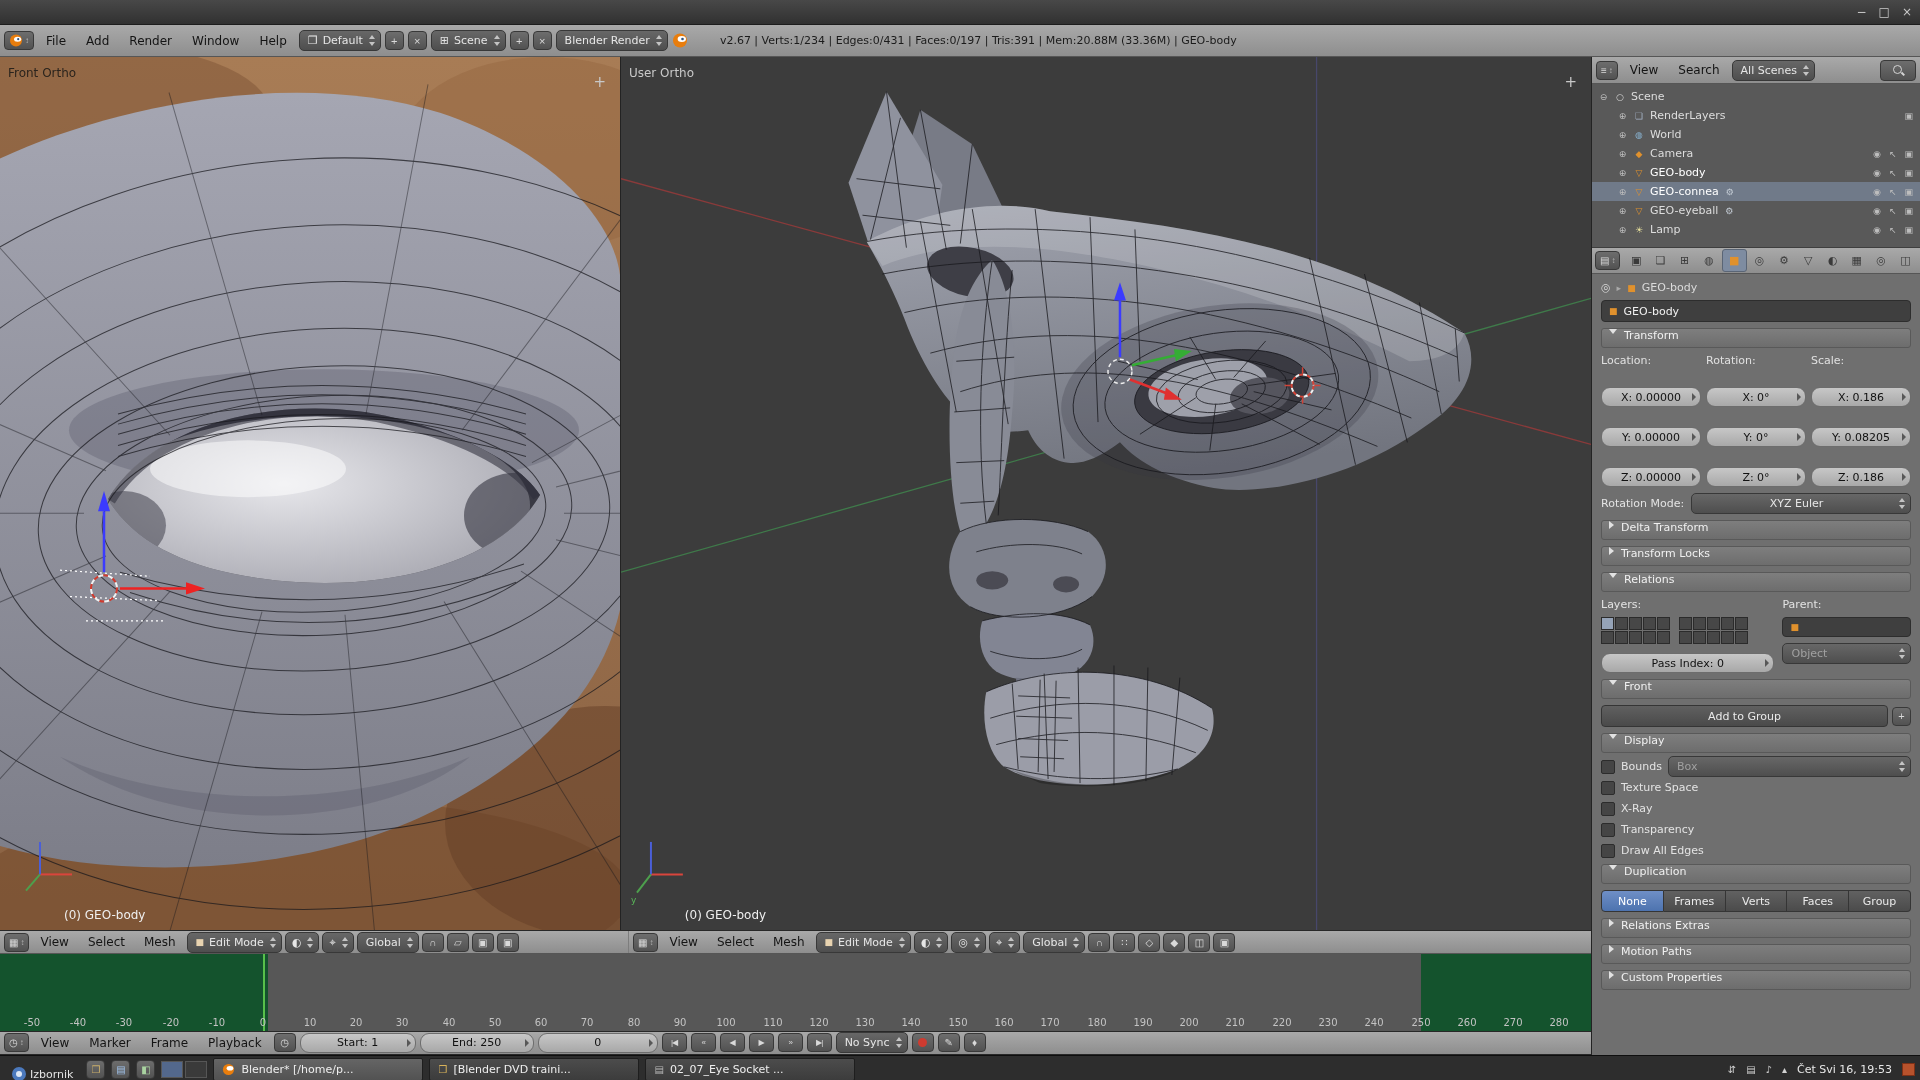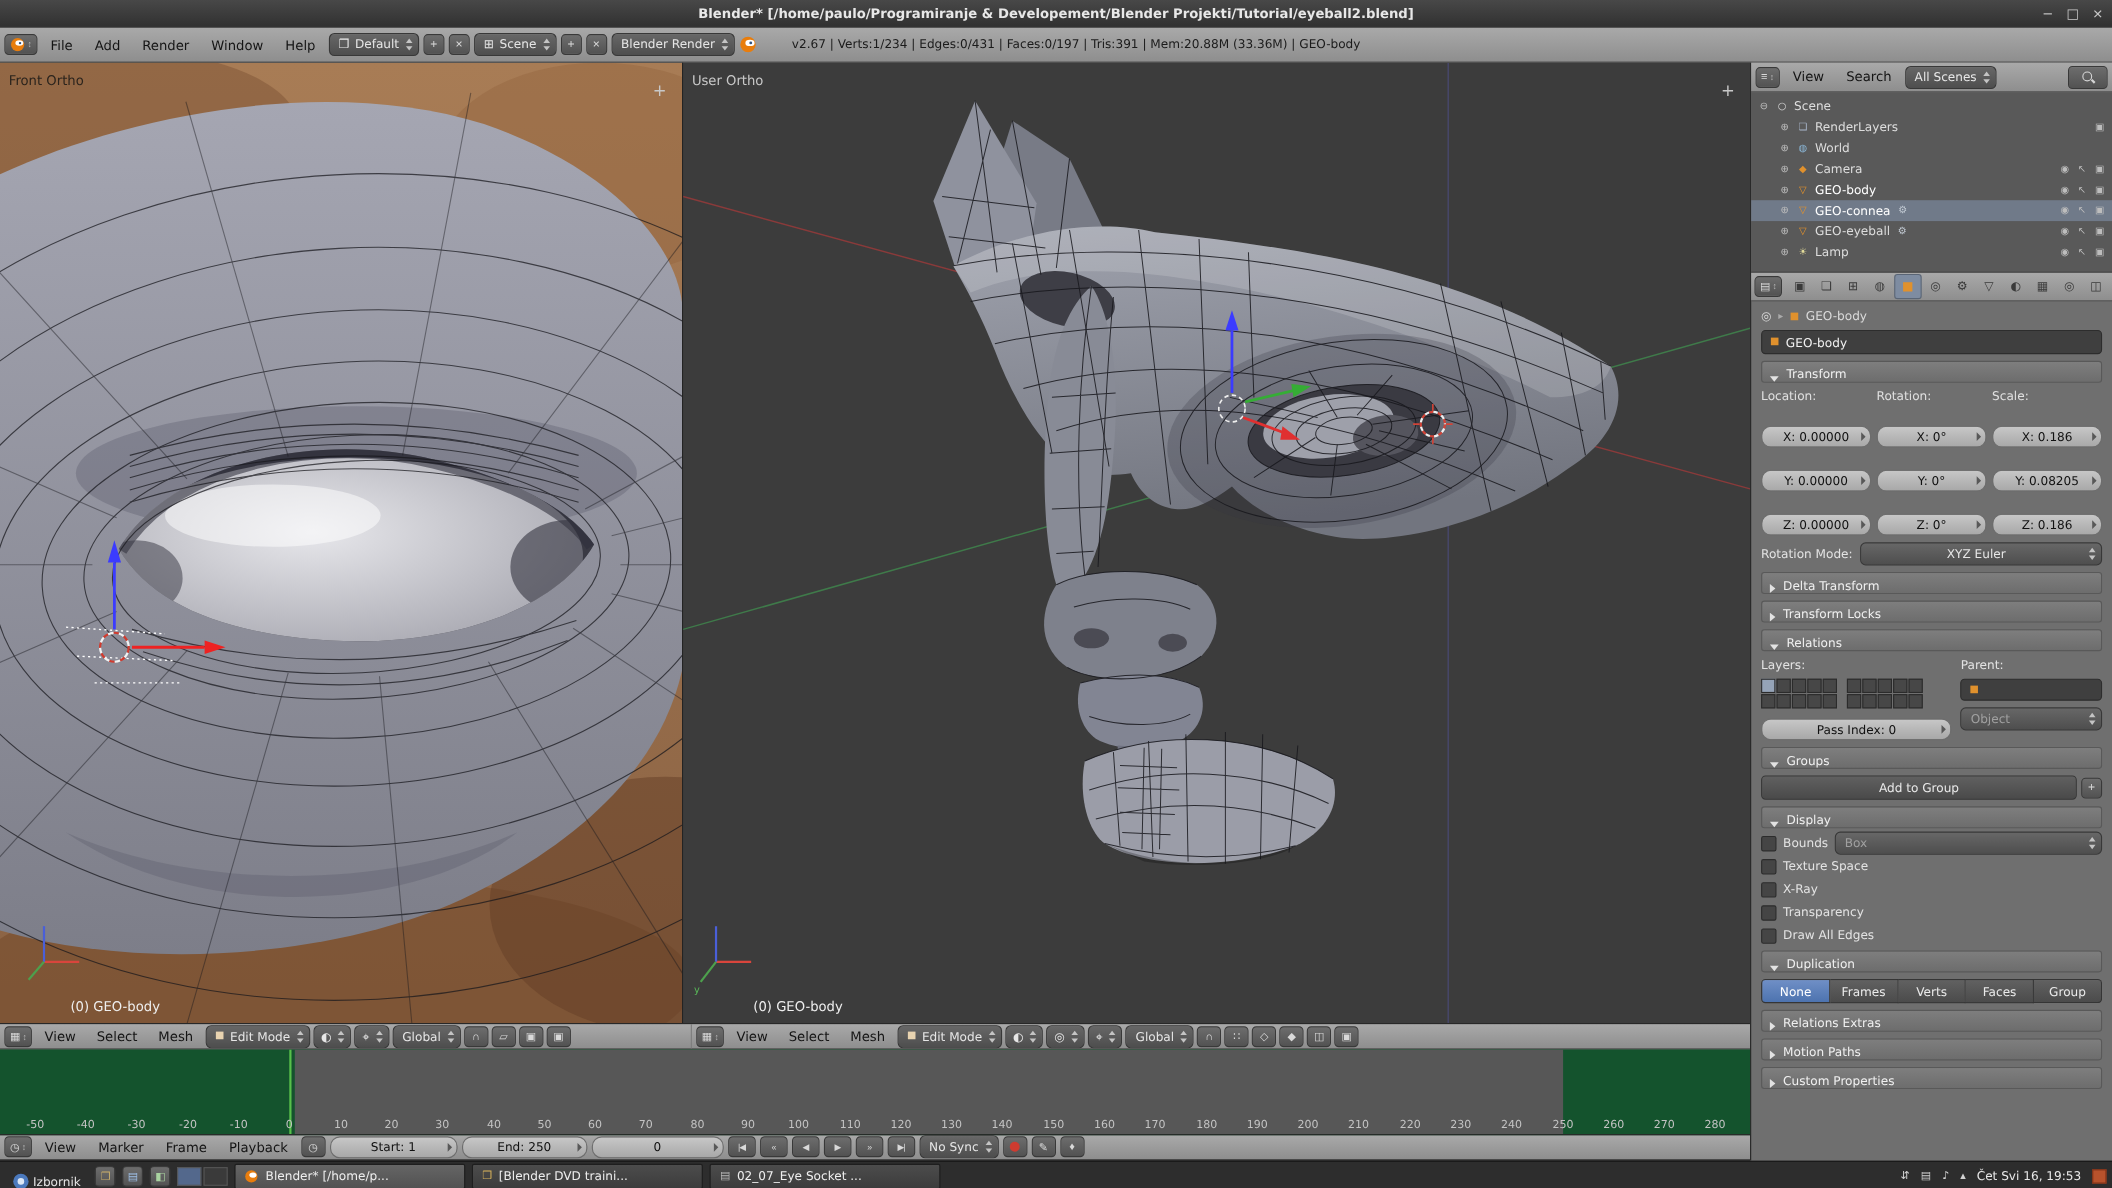--- a/index.html
+++ b/index.html
@@ -57,21 +57,21 @@
   .osuffix{font-size:9px;color:#c3cbd4;margin-left:2px}
   .oicons{position:absolute;right:7px;display:flex;gap:8px;color:#bdbdbd;font-size:9px}
   #ptabs{height:25px;background:linear-gradient(#a9a9a9,#8e8e8e);border-bottom:1px solid #565656;display:flex;align-items:center;gap:1px;padding:0 3px}
   .ptab{width:24px;height:21px;display:flex;align-items:center;justify-content:center;border-radius:3px;color:#3a3a3a;font-size:11px}
   .ptab.active{background:#7e8ca1;color:#fff;border:1px solid #5a6575}
   #pcontent{flex:1;padding:7px 9px;display:flex;flex-direction:column;gap:6px;overflow:hidden;color:#e3e3e3}
   .crumb{display:flex;align-items:center;gap:6px;color:#dadada;font-size:11px}
   .crumb .sep{color:#aaa;font-size:9px}
   .objfield{height:20px;background:#3f3f3f;border:1px solid #2d2d2d;border-radius:4px;display:flex;align-items:center;gap:6px;padding:0 7px;color:#f1f1f1}
   .orange{color:#e0912d}
-  .phdr{display:flex;align-items:flex-end;gap:7px;height:18px;background:linear-gradient(#7e7e7e,#6d6d6d);border:1px solid #595959;border-radius:3px;padding:0 7px;color:#f0f0f0;flex:none}
+  .phdr{display:flex;align-items:flex-start;gap:7px;height:18px;background:linear-gradient(#7e7e7e,#6d6d6d);border:1px solid #595959;border-radius:3px;padding:0 7px;color:#f0f0f0;flex:none}
   .phdr::before{content:"";border-top:4px solid transparent;border-bottom:4px solid transparent;border-left:5px solid #e2e2e2}
   .phdr.open::before{border-left:4px solid transparent;border-right:4px solid transparent;border-top:5px solid #e2e2e2;border-bottom:none}
   .tgrid{display:flex;gap:5px}
   .tcol{flex:1;display:flex;flex-direction:column;gap:20px}
   .tlabel{color:#e0e0e0}
   .numfield.block{display:flex}
   .rotmode{display:flex;align-items:center;gap:7px}
   .rotmode .dd{flex:1;justify-content:center}
   .cols2{display:flex;gap:8px}
   .col{flex:1;display:flex;flex-direction:column;gap:6px}
@@ -103,21 +103,20 @@
   .wcell.on{background:#53688c}
   .tray{margin-left:auto;display:flex;align-items:center;gap:10px;font-size:11px;color:#e8e8e8}
   .tray .g{font-size:10px;color:#d2d2d2}
   .badge{width:11px;height:11px;background:#b8522c;border:1px solid #7e3117;display:inline-block}
   .launch{font-size:10px}
 </style>
 </head>
 <body>
 
 <div id="titlebar">
-  <span>Blender* [/home/paulo/Programiranje &amp; Developement/Blender Projekti/Tutorial/eyeball2.blend]</span>
   <div class="winbtns">
     <span>−</span>
     <span>□</span>
     <span>×</span>
   </div>
 </div>
 
 <div id="infobar" class="hbar">
   <button class="ebtn">
     <svg width="14" height="13" viewBox="0 0 14 13">
@@ -659,21 +658,21 @@
           <div class="objfield" style="height:18px">
             <span class="orange" style="font-size:9px">■</span>
           </div>
           <div class="dd">
               <span class="muted">Object</span>
             </div>
         </div>
       </div>
 
       <div class="phdr open">
-          <span>Groups</span>
+          <span>Front</span>
         </div>
       <div class="row" style="gap:4px">
         <div class="btn-dark" style="flex:1">Add to Group</div>
         <button class="sq">+</button>
       </div>
 
       <div class="phdr open">
           <span>Display</span>
         </div>
       <div class="cols2">

